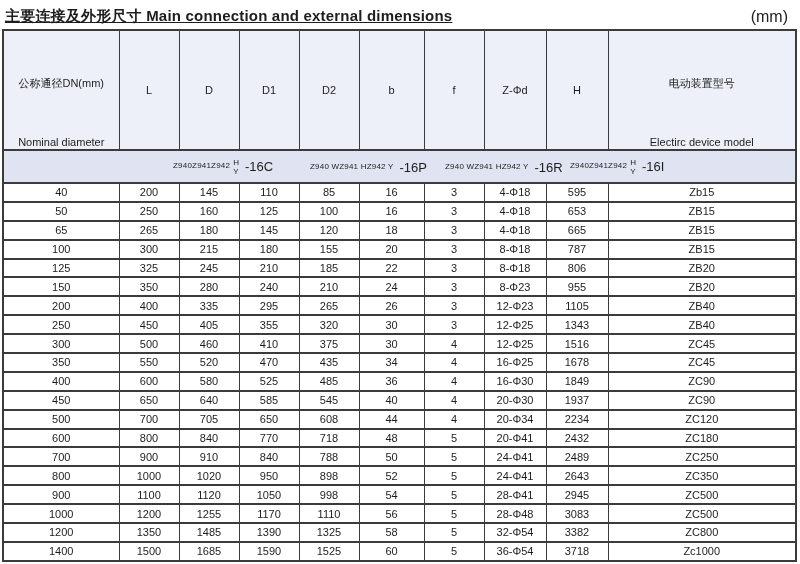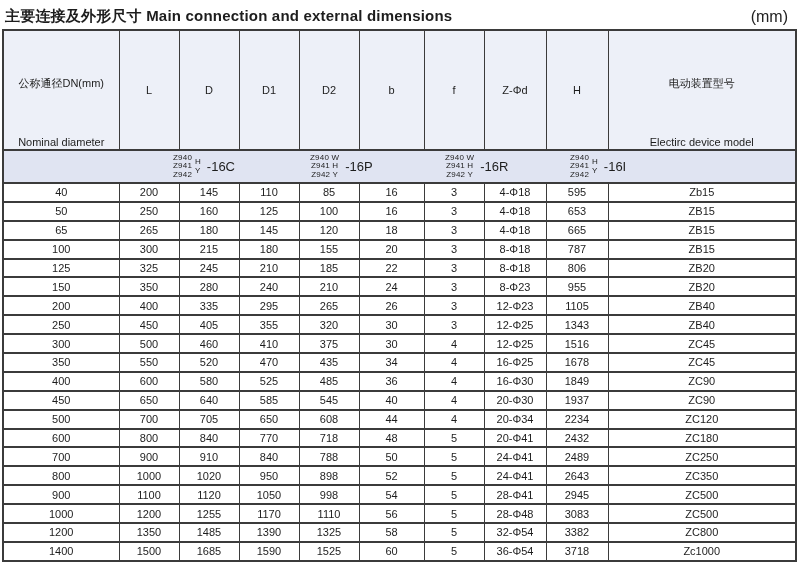--- a/index.html
+++ b/index.html
@@ -6,21 +6,21 @@
   html,body { background:#ffffff; }
   .page {
     width:800px; height:564px; position:relative; overflow:hidden;
     background:#ffffff; color:#1d1d1d;
     font-family:"Liberation Sans","DejaVu Sans",sans-serif;
   }
   .title-bar {
     display:flex; justify-content:space-between; align-items:flex-end;
     padding:6px 10px 3px 5px; height:29px;
   }
-  .title { font-size:15px; font-weight:bold; letter-spacing:0.2px; }
+  .title { font-size:15px; font-weight:bold; letter-spacing:0.2px;text-decoration:underline; }
   .unit  { font-size:16px; color:#222; padding-right:2px; }
 
   table.dims {
     border-collapse:collapse; table-layout:fixed;
     width:795px; margin-left:2px;
     border:2px solid #3b3b3b;
     font-size:11px;
   }
   col.c-dn    { width:116px; }
   col.c-num   { width:60px;  }
@@ -40,21 +40,21 @@
   thead .hdr-2line span { display:block; line-height:13px;margin-top:46px; }
 
   tr.subheader td {
     background:#e0e4f2; height:33px; position:relative;
     border-top:2px solid #3b3b3b; border-bottom:2px solid #3b3b3b;
   }
   .dev-group {
     position:absolute; top:50%; transform:translateY(-50%);
     display:flex; align-items:center; white-space:nowrap;
   }
-  .dev-models { display:flex; flex-direction:column; align-items:center;
+  .dev-models { display:flex; flex-direction:row; align-items:flex-end;
     font-size:8px; line-height:8.5px; letter-spacing:0.2px; }
   .dev-variants { display:flex; flex-direction:column; align-items:flex-start;
     font-size:8px; line-height:9px; margin-left:3px; }
   .dev-suffix { font-size:13px; margin-left:6px; }
 
   tbody td { background:#ffffff; height:18.9px; font-size:11px; }
 </style>
 </head>
 <body>
 

